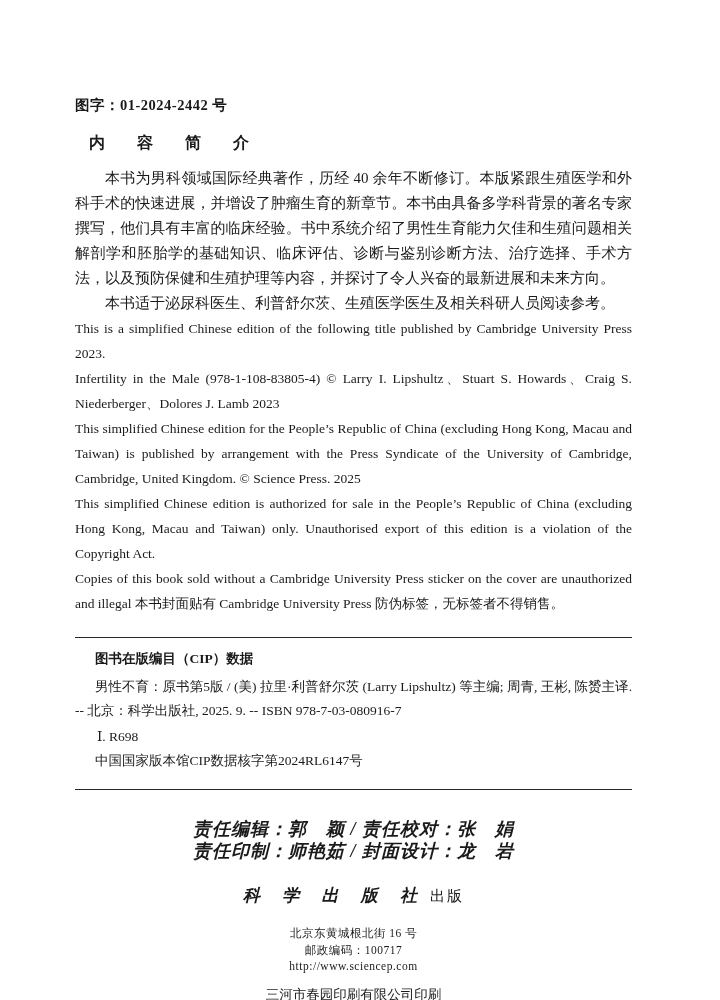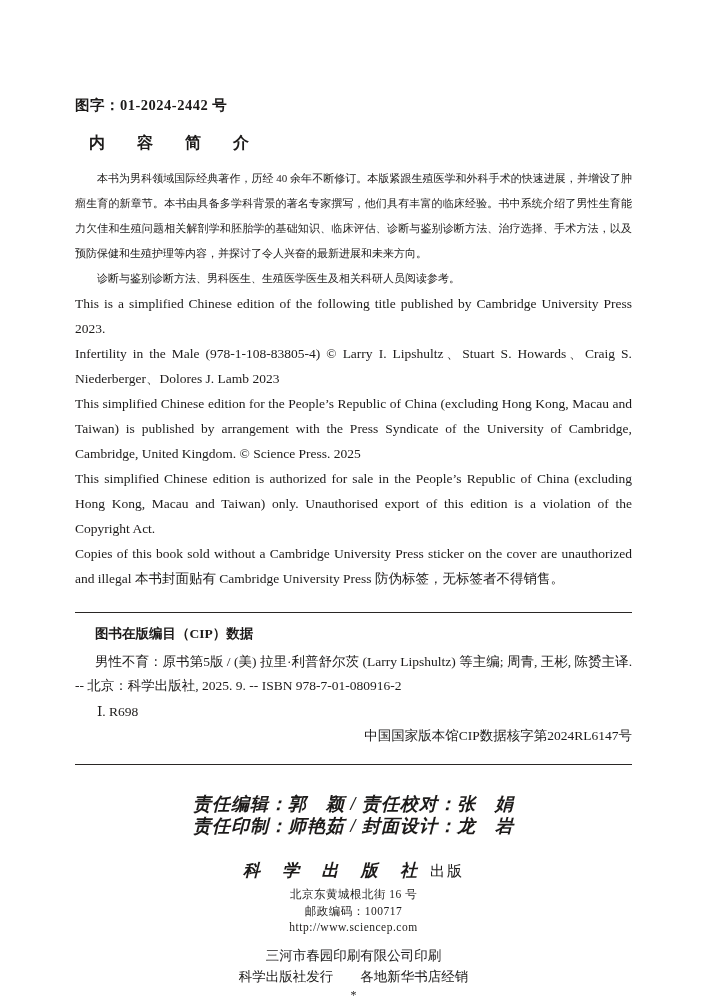--- a/index.html
+++ b/index.html
@@ -23,21 +23,21 @@
   }
   .section-title {
     text-align: left;
     font-size: 16px;
     font-weight: bold;
     letter-spacing: 14px;
     text-indent: 14px; 
     margin: 10px 0 12px 0;
   }
   .intro p {
-    font-size: 11px;
+    font-size: 15px;
     line-height: 25px;
     text-align: justify;
     text-indent: 2em;
   }
   .copyright p {
     font-size: 13.5px;
     line-height: 25px;
     text-align: justify;
   }
   .cip-box {
@@ -61,33 +61,32 @@
   .cip-class {
     font-size: 13.5px;
     line-height: 24px;
     padding-left: 22px;
     margin-top: 2px;
   }
   .cip-record {
     font-size: 13.5px;
     line-height: 24px;
     padding-left: 20px;
-    text-align: right;
   }
   .credits {
     margin-top: 28px;
     text-align: center;
     font-style: italic;
     font-weight: bold;
     font-size: 18px;
     line-height: 22px;
     letter-spacing: 1px;
   }
   .colophon { text-align: center; margin-top: 22px; }
-  .pub-line { font-size: 15px; letter-spacing: 2px; margin-bottom: 4px; }
+  .pub-line { font-size: 15px; letter-spacing: 2px; margin-bottom: 18px; }
   .pub-script {
     font-weight: bold;
     font-style: italic;
     font-size: 17px;
     letter-spacing: 9px;
     margin-right: 4px;
   }
   .pub-suffix { font-size: 15px; }
   .addr { font-size: 11.5px; line-height: 16.5px; letter-spacing: 0.5px; }
   .printer   { font-size: 13.5px; margin-top: 9px;  line-height: 21px; }
@@ -98,34 +97,34 @@
 <body>
 
 <div class="page">
 
   <div class="reg-line">图字：01-2024-2442 号</div>
 
   <div class="section-title">内 容 简 介</div>
 
   <div class="intro">
     <p>本书为男科领域国际经典著作，历经 40 余年不断修订。本版紧跟生殖医学和外科手术的快速进展，并增设了肿瘤生育的新章节。本书由具备多学科背景的著名专家撰写，他们具有丰富的临床经验。书中系统介绍了男性生育能力欠佳和生殖问题相关解剖学和胚胎学的基础知识、临床评估、诊断与鉴别诊断方法、治疗选择、手术方法，以及预防保健和生殖护理等内容，并探讨了令人兴奋的最新进展和未来方向。</p>
-    <p>诊断与鉴别诊断方法、男科医生、生殖医学医生及相关科研人员阅读参考。</p>
+    <p>本书适于泌尿科医生、利普舒尔茨、生殖医学医生及相关科研人员阅读参考。</p>
   </div>
 
   <div class="copyright">
     <p>This is a simplified Chinese edition of the following title published by Cambridge University Press 2023.</p>
     <p>Infertility in the Male (978-1-108-83805-4) © Larry I. Lipshultz、Stuart S. Howards、Craig S. Niederberger、Dolores J. Lamb 2023</p>
     <p>This simplified Chinese edition for the People’s Republic of China (excluding Hong Kong, Macau and Taiwan) is published by arrangement with the Press Syndicate of the University of Cambridge, Cambridge, United Kingdom. © Science Press. 2025</p>
     <p>This simplified Chinese edition is authorized for sale in the People’s Republic of China (excluding Hong Kong, Macau and Taiwan) only. Unauthorised export of this edition is a violation of the Copyright Act.</p>
     <p>Copies of this book sold without a Cambridge University Press sticker on the cover are unauthorized and illegal 本书封面贴有 Cambridge University Press 防伪标签，无标签者不得销售。</p>
   </div>
 
   <div class="cip-box">
     <div class="cip-title">图书在版编目（CIP）数据</div>
-    <div class="cip-entry">男性不育：原书第5版 / (美) 拉里·利普舒尔茨 (Larry Lipshultz) 等主编; 周青, 王彬, 陈赟主译. -- 北京：科学出版社, 2025. 9. -- ISBN 978-7-01-080916-2</div>
+    <div class="cip-entry">男性不育：原书第5版 / (美) 拉里·利普舒尔茨 (Larry Lipshultz) 等主编; 周青, 王彬, 陈赟主译. -- 北京：科学出版社, 2025. 9. -- ISBN 978-7-03-080916-7</div>
     <div class="cip-class">Ⅰ. R698</div>
     <div class="cip-record">中国国家版本馆CIP数据核字第2024RL6147号</div>
   </div>
 
   <div class="credits">
     <div>责任编辑：郭　颖 / 责任校对：张　娟</div>
     <div>责任印制：师艳茹 / 封面设计：龙　岩</div>
   </div>
 
   <div class="colophon">

